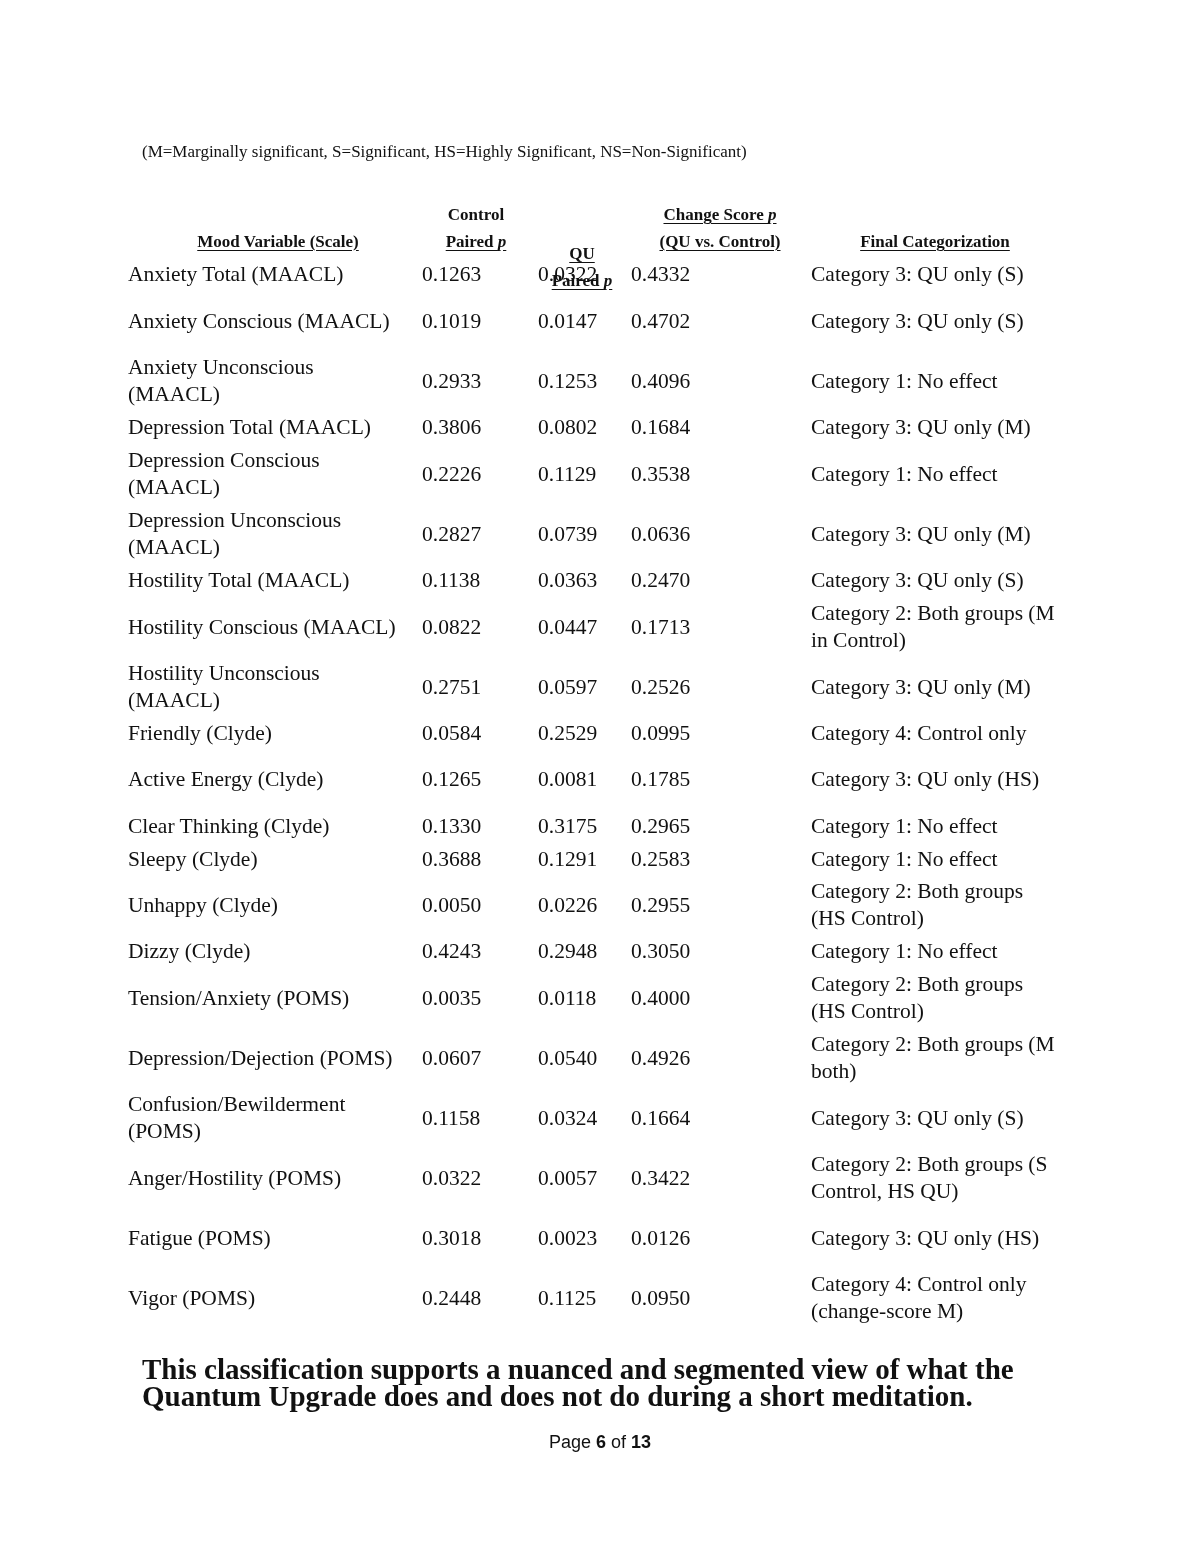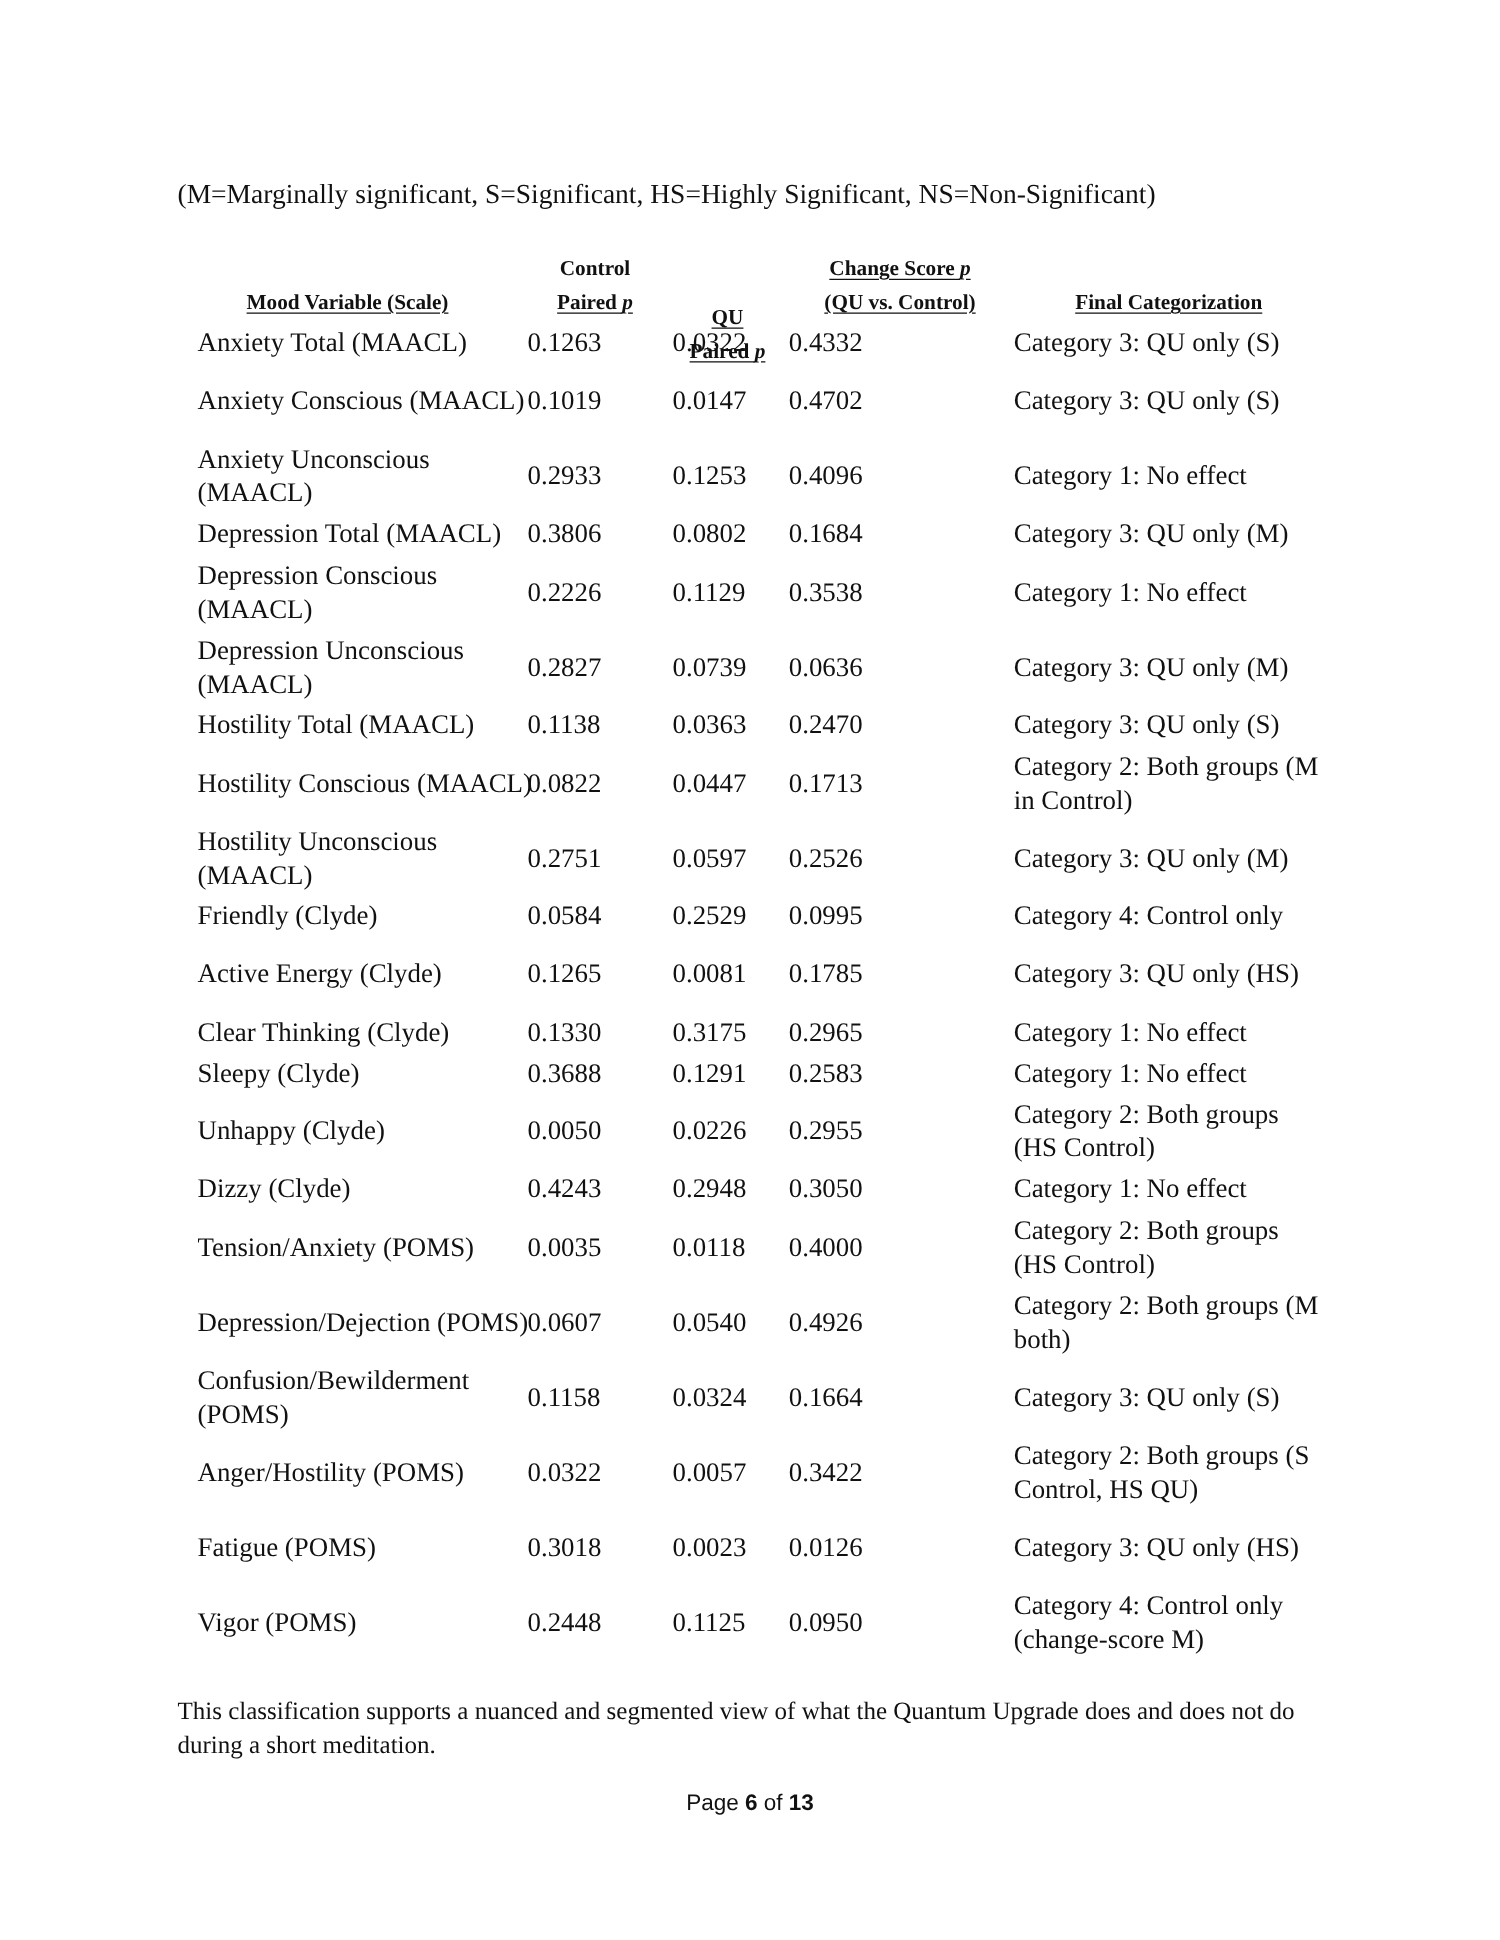--- a/index.html
+++ b/index.html
@@ -1,28 +1,28 @@
 <!DOCTYPE html>
 <html><head>
 <meta charset="utf-8">
 <style>
   html, body { margin: 0; padding: 0; background: #ffffff; }
   body { width: 1200px; height: 1552px; position: relative; overflow: hidden;
          font-family: "Liberation Serif", serif; color: #111; }
-  .legend { position: absolute; left: 142px; top: 142px; font-size: 22px; white-space: nowrap; font-family: Liberation Serif, serif; }
+  .legend { position: absolute; left: 142px; top: 142px; font-size: 17px; white-space: nowrap; font-family: Liberation Serif, serif; }
   .hdr { position: absolute; font-size: 17px; font-weight: bold; text-align: center; line-height: 27px; white-space: nowrap; }
   .u { text-decoration: underline; text-underline-offset: 3px; }
   .row { position: absolute; left: 0; width: 1200px; font-size: 21.5px; }
   .cell { position: absolute; transform: translateY(-50%); line-height: 27px; white-space: nowrap; }
-  .c0 { left: 158px; width: 275px; white-space: normal; }
+  .c0 { left: 128px; width: 275px; white-space: normal; }
   .c1 { left: 422px; }
   .c2 { left: 538px; }
   .c3 { left: 631px; }
   .c4 { left: 811px; width: 250px; white-space: normal; }
-  .closing { position: absolute; left: 142px; top: 1356px; width: 920px; font-size: 20px; line-height: 27px; }
+  .closing { position: absolute; left: 142px; top: 1356px; width: 920px; font-size: 29px; line-height: 27px; font-weight: bold; }
   .footer { position: absolute; left: 0; width: 1200px; top: 1432px; text-align: center;
             font-family: "Liberation Sans", sans-serif; font-size: 18px; }
   .footer b { font-weight: bold; }
 </style>
 </head>
 <body>
 
 <div class="legend">(M=Marginally significant, S=Significant, HS=Highly Significant, NS=Non-Significant)</div>
 
 <div class="hdr" style="left:160px; top:228px; width:236px;">

